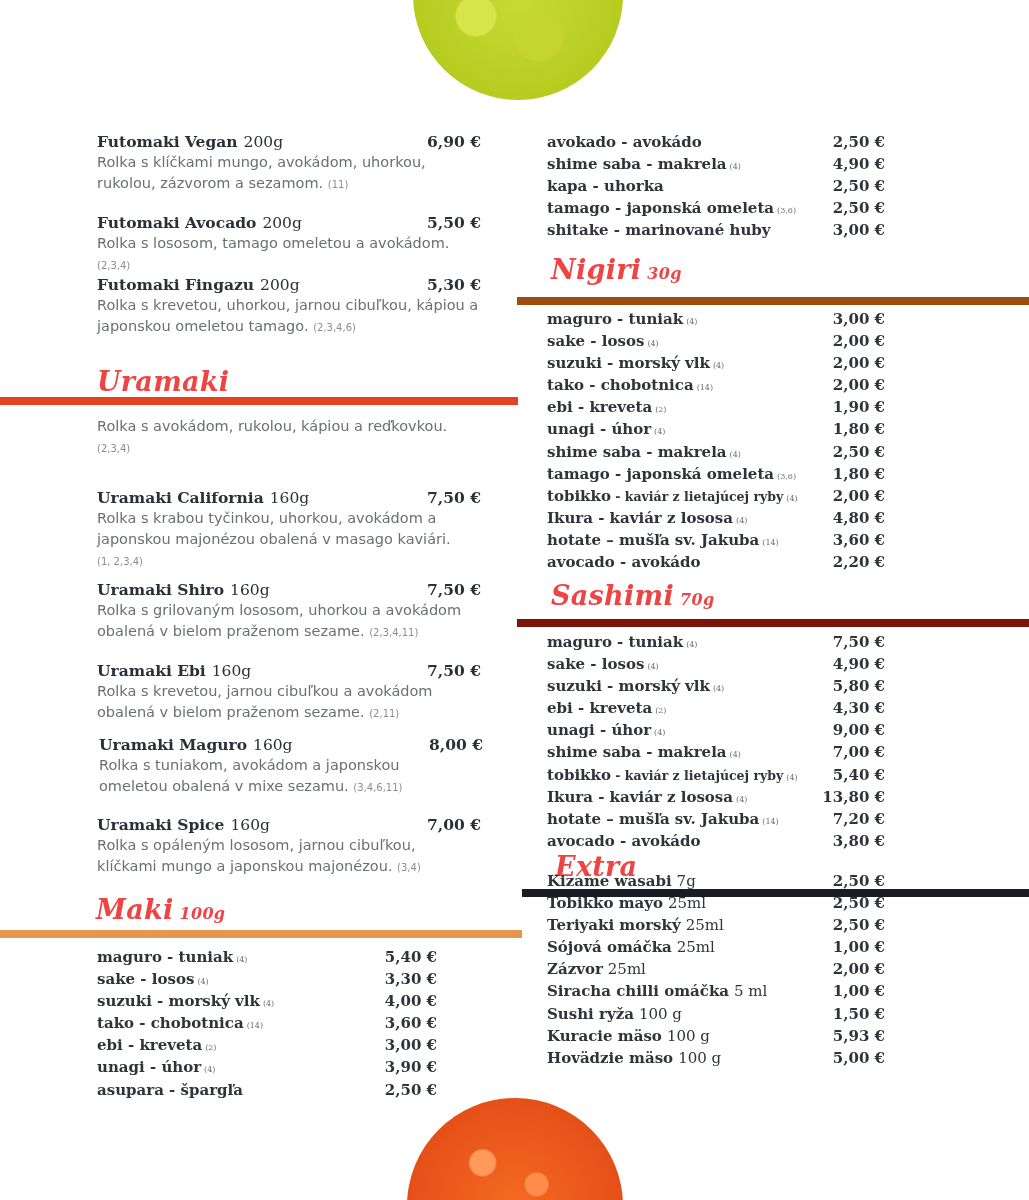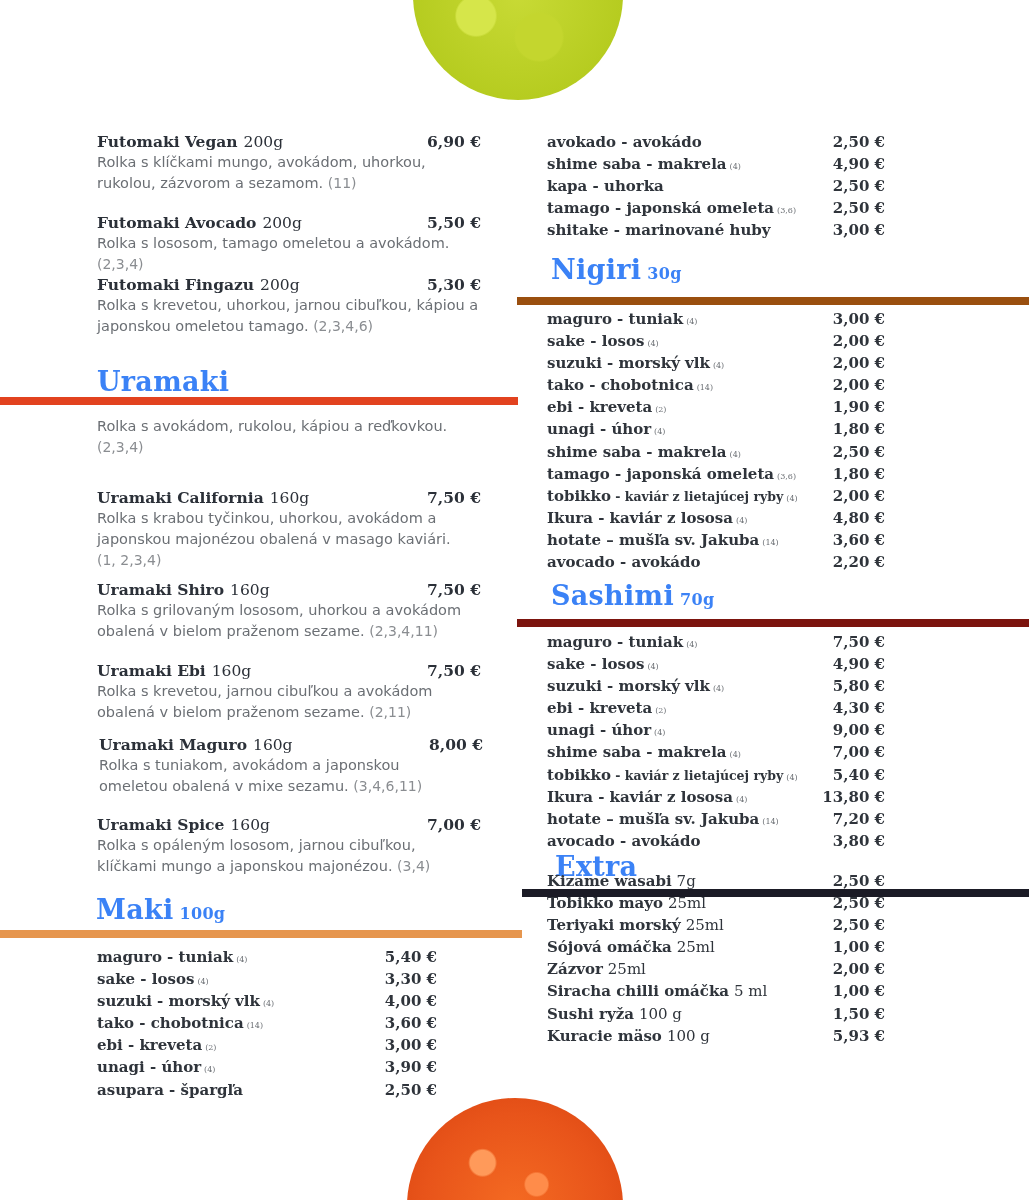--- a/index.html
+++ b/index.html
@@ -20,31 +20,31 @@
   .deco-bottom {
     position: absolute; left: 407px; top: 1098px; width: 216px; height: 216px;
     border-radius: 50%;
     background:
       radial-gradient(circle at 35% 30%, #ff9a5a 0 6%, transparent 7%),
       radial-gradient(circle at 60% 40%, #ff8c4a 0 6%, transparent 7%),
       radial-gradient(circle at 50% 50%, #f46a22 0%, #e8541a 60%, #d8430f 100%);
   }
   .section-title {
     position: absolute; font-family: "DejaVu Serif", serif; font-weight: bold;
-    font-size: 27px; color: #3b82f6; letter-spacing: 0.3px;
+    font-size: 27px; color: #ef4444; letter-spacing: 0.3px; font-style: italic;
   }
   .section-title .weight { font-size: 16px; margin-left: 6px; }
   .bar { position: absolute; height: 8px; }
   .item { position: absolute; left: 97px; width: 384px; }
   .item .head { display: flex; justify-content: space-between; font-size: 15.5px; line-height: 20px; }
   .item .name { font-weight: bold; color: #2b3038; }
   .item .grams { font-weight: normal; color: #2b3038; margin-left: 6px; }
   .item .price { font-weight: bold; color: #2b3038; }
   .item .desc { font-family: "DejaVu Sans", sans-serif; font-size: 14.5px; line-height: 21px; color: #6b6f74; }
-  .item .allergens { font-size: 14px; color: #8a8d91; }
+  .item .allergens { font-size: 10px; color: #8a8d91; }
   .list { position: absolute; }
   .row { display: flex; justify-content: space-between; height: 22.1px; line-height: 22px; font-size: 15px; font-weight: bold; color: #2f343b; }
   .row .allergen { font-size: 8px; font-weight: normal; color: #6b6f74; margin-left: 3px; }
   .row .small { font-size: 12.5px; }
   .row .grams { font-weight: normal; margin-left: 5px; }
   .row .price { font-weight: bold; }
 </style>
 </head>
 <body>
 
@@ -301,13 +301,17 @@
       <span class="price">1,00 €</span>
     </div>
   <div class="row">
       <span><span>Sushi ryža</span><span class="grams">100 g</span></span>
       <span class="price">1,50 €</span>
     </div>
   <div class="row">
       <span><span>Kuracie mäso</span><span class="grams">100 g</span></span>
       <span class="price">5,93 €</span>
     </div>
+  <div class="row">
+      <span><span>Hovädzie mäso</span><span class="grams">100 g</span></span>
+      <span class="price">5,00 €</span>
+    </div>
 </div>
 
 </body></html>

